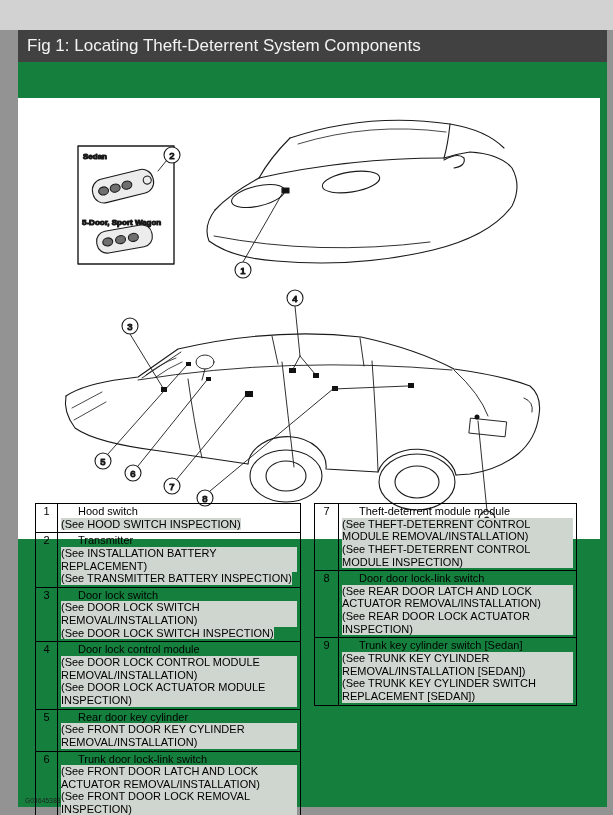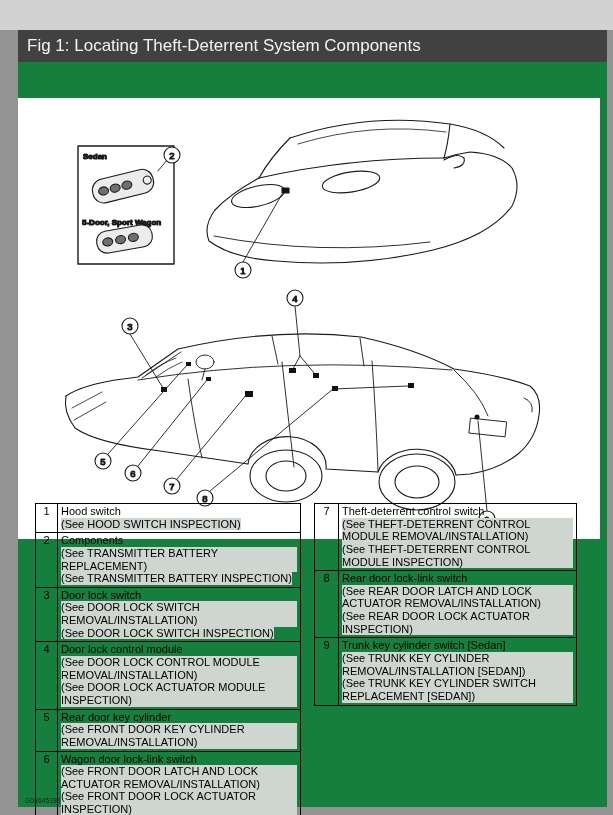--- a/index.html
+++ b/index.html
@@ -66,21 +66,21 @@
     color: #000;
   }
   table.legend.left  { left: 17px;  width: 266px; }
   table.legend.right { left: 296px; width: 263px; }
   table.legend td {
     border: 1px solid #000;
     vertical-align: top;
     padding: 1px 3px 2px 3px;
   }
   td.num { text-align: center; padding-top: 1px; }
-  .item-name { background: transparent; }
+  .item-name { background: transparent; margin-left: 17px; }
   .ref-line {
     background: #cfd5cf;
     width: -moz-fit-content;
     width: fit-content;
     max-width: 100%;
   }
   .figure-id {
     position: absolute;
     left: 7px; bottom: 3px;
     font-size: 6.5px;
@@ -246,23 +246,23 @@
           <td class="desc">
             <div class="item-name">Hood switch</div>
             <div class="refs">
                   <div class="ref-line">(See HOOD SWITCH INSPECTION)</div>
                 </div>
           </td>
         </tr>
         <tr>
           <td class="num">2</td>
           <td class="desc">
-            <div class="item-name">Components</div>
-            <div class="refs">
-                  <div class="ref-line">(See TRANSMITTER BATTERY REPLACEMENT)</div>
+            <div class="item-name">Transmitter</div>
+            <div class="refs">
+                  <div class="ref-line">(See INSTALLATION BATTERY REPLACEMENT)</div>
                   <div class="ref-line">(See TRANSMITTER BATTERY INSPECTION)</div>
                 </div>
           </td>
         </tr>
         <tr>
           <td class="num">3</td>
           <td class="desc">
             <div class="item-name">Door lock switch</div>
             <div class="refs">
                   <div class="ref-line">(See DOOR LOCK SWITCH REMOVAL/INSTALLATION)</div>
@@ -285,50 +285,50 @@
           <td class="desc">
             <div class="item-name">Rear door key cylinder</div>
             <div class="refs">
                   <div class="ref-line">(See FRONT DOOR KEY CYLINDER REMOVAL/INSTALLATION)</div>
                 </div>
           </td>
         </tr>
         <tr>
           <td class="num">6</td>
           <td class="desc">
-            <div class="item-name">Wagon door lock-link switch</div>
+            <div class="item-name">Trunk door lock-link switch</div>
             <div class="refs">
                   <div class="ref-line">(See FRONT DOOR LATCH AND LOCK ACTUATOR REMOVAL/INSTALLATION)</div>
-                  <div class="ref-line">(See FRONT DOOR LOCK ACTUATOR INSPECTION)</div>
+                  <div class="ref-line">(See FRONT DOOR LOCK REMOVAL INSPECTION)</div>
                 </div>
           </td>
         </tr>
       </tbody>
         </table>
 
       <table class="legend right">
         <colgroup>
             <col style="width:24px">
             <col>
           </colgroup>
         <tbody>
             <tr>
           <td class="num">7</td>
           <td class="desc">
-            <div class="item-name">Theft-deterrent control switch</div>
+            <div class="item-name">Theft-deterrent module module</div>
             <div class="refs">
                   <div class="ref-line">(See THEFT-DETERRENT CONTROL MODULE REMOVAL/INSTALLATION)</div>
                   <div class="ref-line">(See THEFT-DETERRENT CONTROL MODULE INSPECTION)</div>
                 </div>
           </td>
         </tr>
         <tr>
           <td class="num">8</td>
           <td class="desc">
-            <div class="item-name">Rear door lock-link switch</div>
+            <div class="item-name">Door door lock-link switch</div>
             <div class="refs">
                   <div class="ref-line">(See REAR DOOR LATCH AND LOCK ACTUATOR REMOVAL/INSTALLATION)</div>
                   <div class="ref-line">(See REAR DOOR LOCK ACTUATOR INSPECTION)</div>
                 </div>
           </td>
         </tr>
         <tr>
           <td class="num">9</td>
           <td class="desc">
             <div class="item-name">Trunk key cylinder switch [Sedan]</div>

